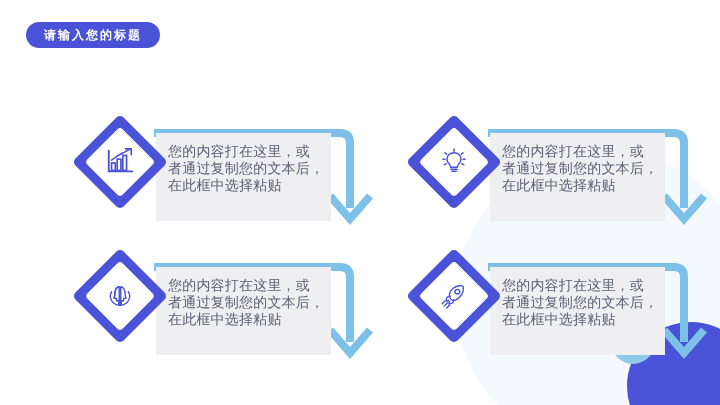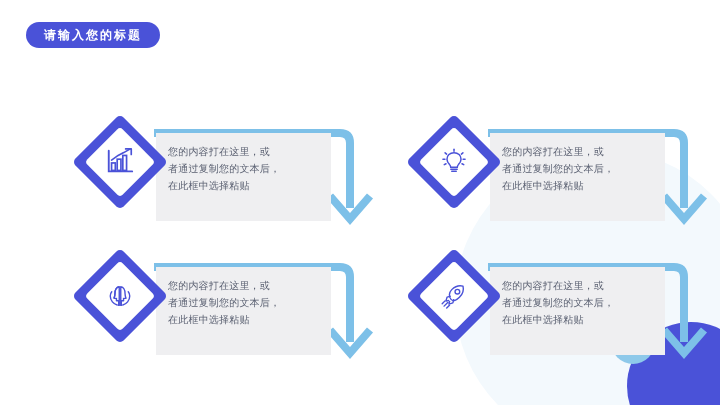--- a/index.html
+++ b/index.html
@@ -94,21 +94,21 @@
     position: absolute;
     left: 72px;
     top: 13px;
     width: 175px;
     height: 88px;
     background: #efeff1;
     box-sizing: border-box;
     padding: 10px 8px 0 12px;
   }
   .text-line {
-    font-size: 10px;
+    font-size: 14px;
     line-height: 17px;
     color: #5b6172;
     white-space: nowrap;
     letter-spacing: 0.2px;
   }
 
   
   .diamond {
     position: absolute;
     left: 2px;

